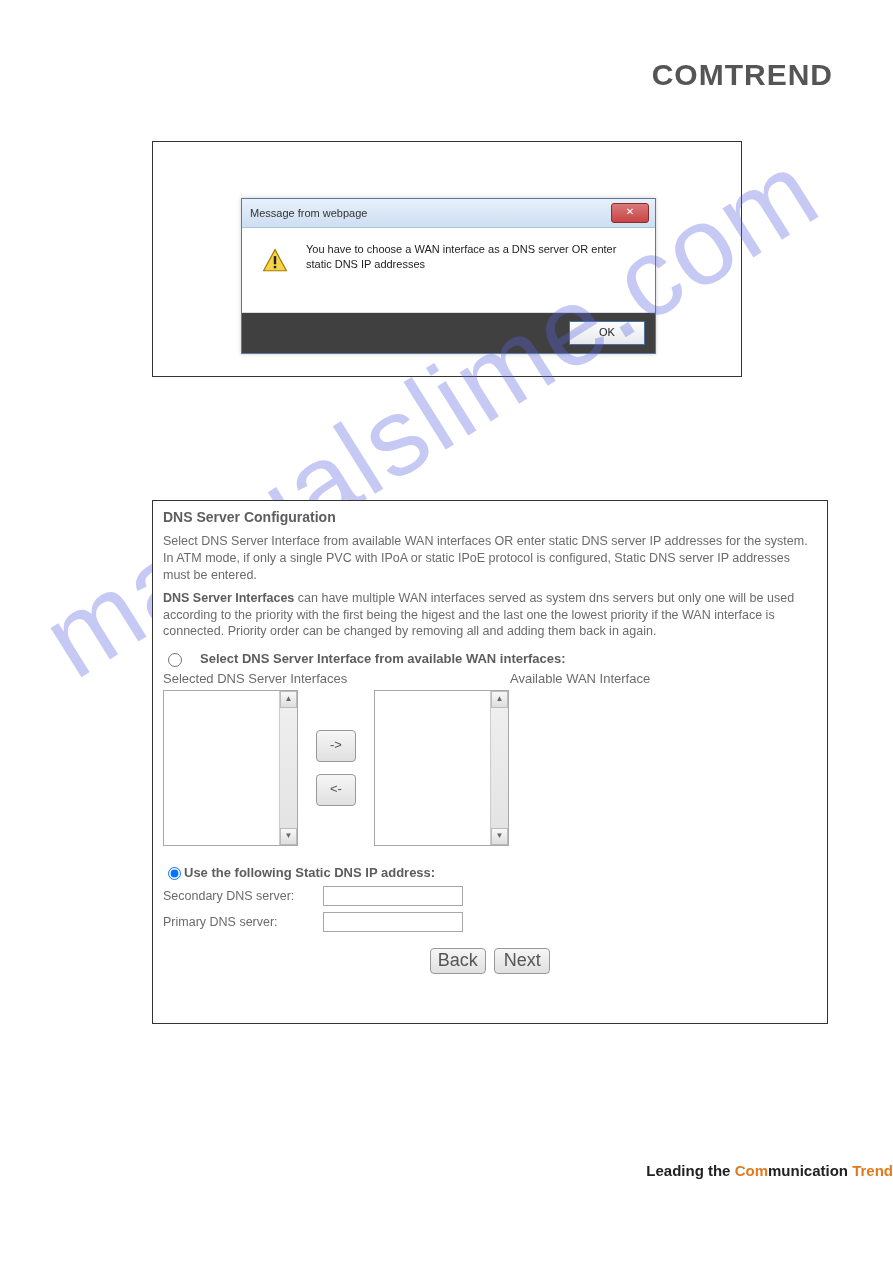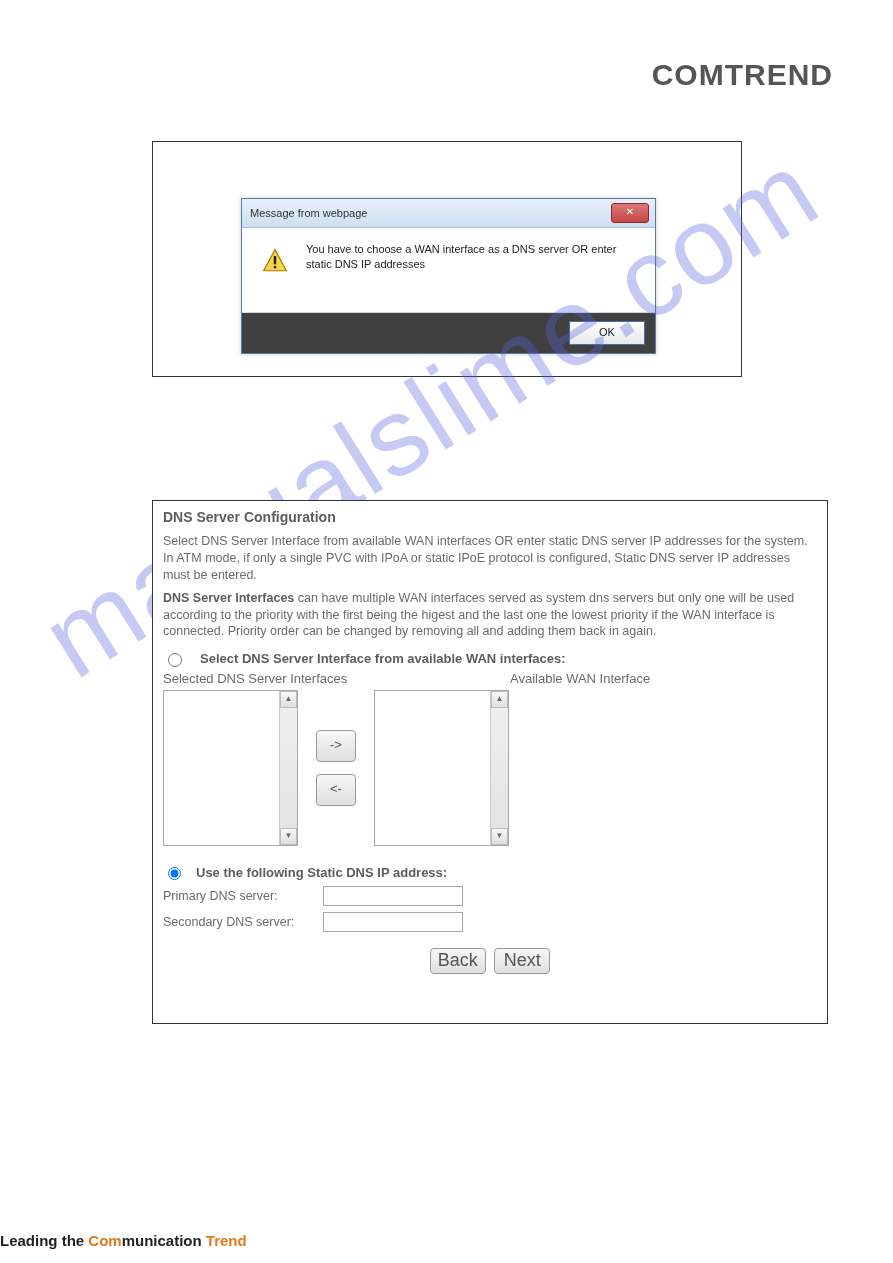--- a/index.html
+++ b/index.html
@@ -171,44 +171,44 @@
   .listbox .scroll .arrow.down{bottom:0;}
   .mid-btns { display:flex; flex-direction:column; gap:12px; }
   .mid-btn {
     width:38px;height:30px;border:1px solid #999;border-radius:4px;
     background:linear-gradient(#f6f6f6,#e0e0e0);
     font-size:13px;color:#555;text-align:center;line-height:28px;
     cursor:pointer;
   }
   .static-opt {
     margin-top:18px;
-    display:flex;align-items:center;gap:12px;
+    display:flex;align-items:center;
     font-size:13px;font-weight:bold;color:#5d5d5d;
   }
   .field-row {
     display:flex;align-items:center;margin-top:6px;font-size:12.5px;color:#6b6b6b;
   }
   .field-row label{ width:160px; }
   .field-row input{
     width:140px;height:20px;border:1px solid #a8a8a8;font-size:12px;box-sizing:border-box;
   }
   .btn-row {
     margin-top:16px;text-align:center;
   }
   .nav-btn {
     display:inline-block;width:54px;height:24px;border:1px solid #999;border-radius:4px;
     background:linear-gradient(#f6f6f6,#e0e0e0);font-size:18px;color:#555;line-height:22px;
     margin:0 2px;cursor:pointer;
   }
 
   .footer {
     position:absolute;
-    top:1232px;
+    top:1162px;
     width:100%;
-    text-align:left;
+    text-align:right;
     font-family: Arial,sans-serif;
     font-size:15px;
     color:#222;
   }
   .footer .com { color:#e07a1c; font-weight:bold; }
   .footer .lead { font-weight:bold; color:#222; }
   .footer .munication { font-weight:bold; color:#222; }
   .footer .trend { color:#e07a1c; font-weight:bold; }
 
   .watermark {
@@ -284,25 +284,25 @@
         <div class="arrow down">▼</div>
       </div>
     </div>
   </div>
 
   <div class="static-opt">
     <input type="radio" name="dnsmode" checked="" style="">
     <span>Use the following Static DNS IP address:</span>
   </div>
   <div class="field-row">
+    <label>Secondary DNS server:</label>
+    <input type="text" value="" style="">
+  </div>
+  <div class="field-row">
     <label>Primary DNS server:</label>
-    <input type="text" value="" style="">
-  </div>
-  <div class="field-row">
-    <label>Secondary DNS server:</label>
     <input type="text" value="" style="">
   </div>
   <div class="btn-row">
     <div class="nav-btn">Back</div>
     <div class="nav-btn">Next</div>
   </div>
 </div>
 
 <div class="footer">
   <span class="lead">Leading the </span><span class="com">Com</span><span class="munication">munication </span><span class="trend">Trend</span>

